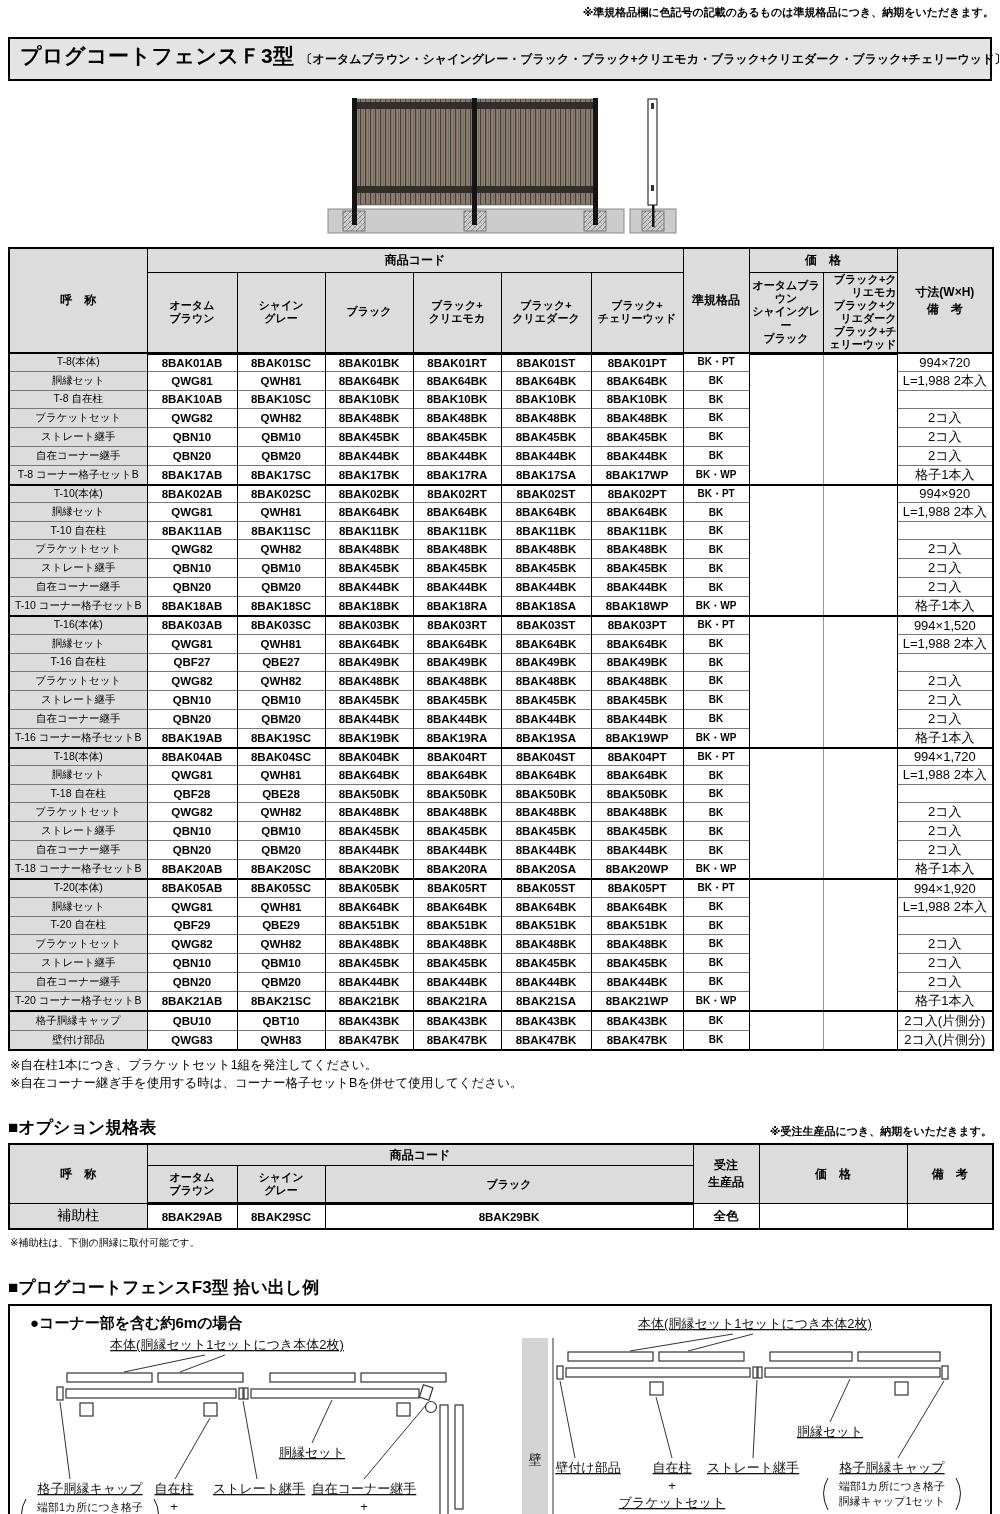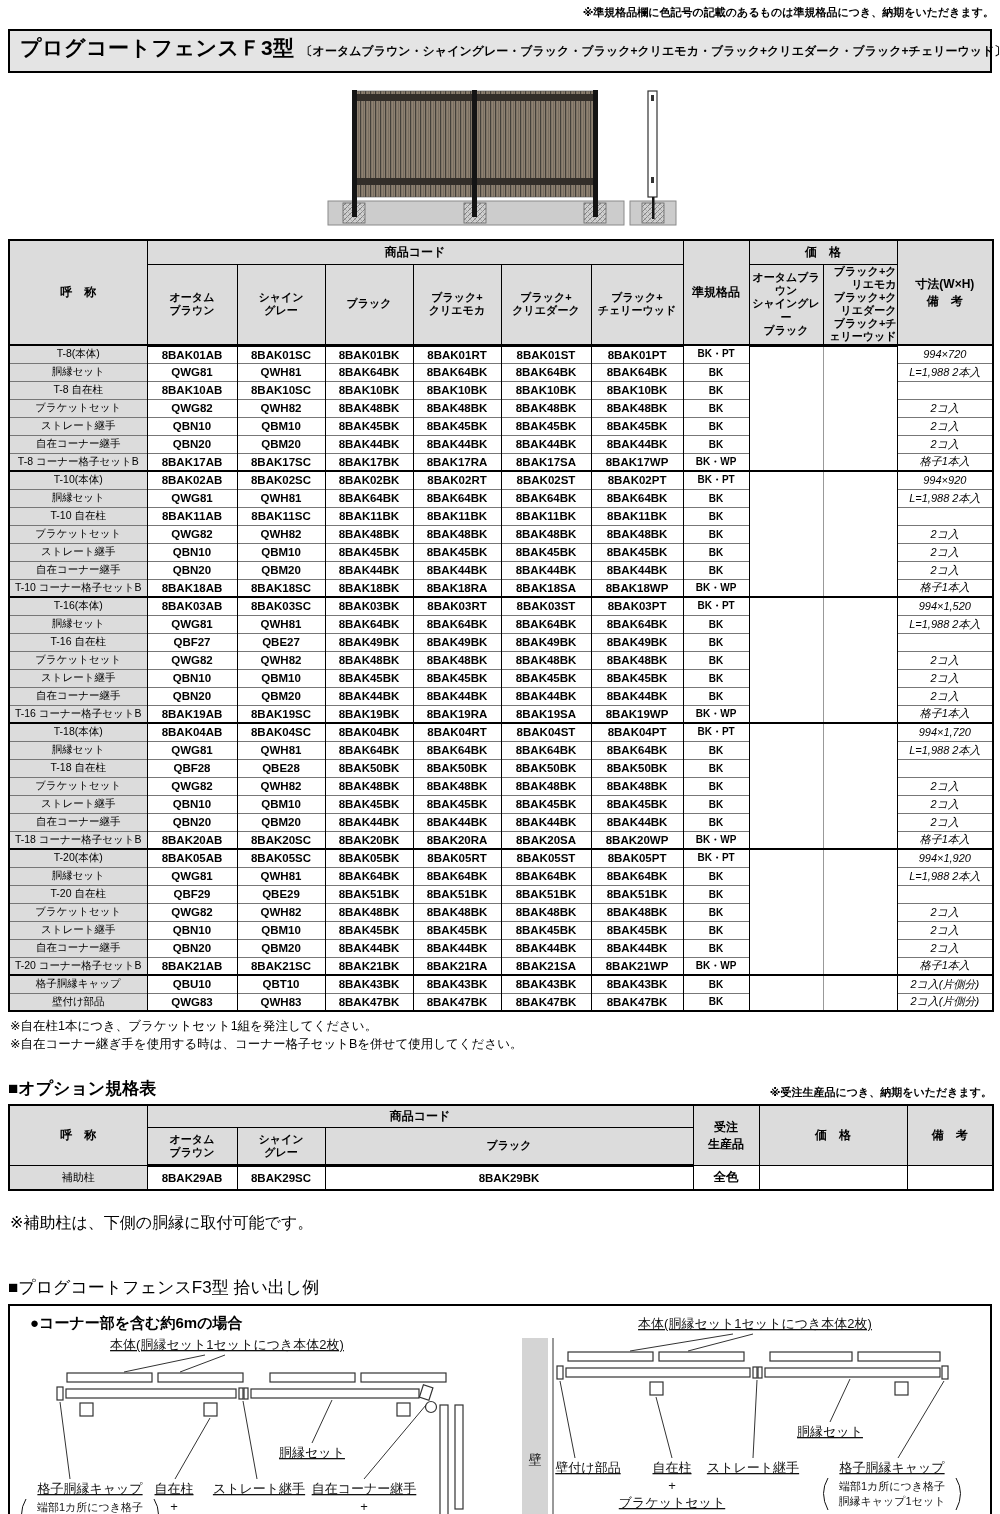--- a/index.html
+++ b/index.html
@@ -3,21 +3,21 @@
 <meta charset="utf-8">
 <style>
   * { margin:0; padding:0; box-sizing:border-box; }
   body {
     width:1000px; background:#fff; color:#000;
     font-family:"Liberation Sans","DejaVu Sans",sans-serif;
   }
   .pre { white-space:pre-line; }
 
   
-  .top-note { text-align:right; font-size:11px; font-weight:bold; padding:5px 6px 8px; }
+  .top-note { text-align:right; font-size:11px; font-weight:bold; padding:5px 6px 16px; }
 
   
   .title-bar {
     margin:1px 8px 0; border:2px solid #000; background:#e4e4e4;
     padding:3px 10px; display:flex; align-items:baseline; gap:6px; height:44px;
   }
   .title-main { font-size:21px; font-weight:bold; letter-spacing:.5px; white-space:nowrap; }
   .title-colors { font-size:12px; font-weight:bold; white-space:nowrap; }
 
   
@@ -40,43 +40,43 @@
   .main tr.h2 th { border-bottom:3px solid #000; }
   .main tbody td {
     height:18px; text-align:center; vertical-align:middle;
     border-left:1px solid #000; border-top:1px solid #777; overflow:hidden; white-space:nowrap;
   }
   .main tbody td.c-name { background:#dcdcdc; font-size:10.5px; }
   .main tbody td.c-code { font-size:11.5px; font-weight:bold; }
   .main tbody td.c-std  { font-size:10px; font-weight:bold; }
   .main tbody td.c-price { border-top:none; background:#fff; }
   .main tbody td.c-price + td.c-price { border-left:1px solid #999; }
-  .main tbody td.c-rem  { font-size:11px;font-style:italic; }
+  .main tbody td.c-rem  { font-size:13px; }
   .main tbody tr.gs td { border-top:2px solid #000; }
 
   
   .footnotes { margin:5px 10px 0; font-size:12.5px; line-height:1.45; }
 
   
   .opt-head { display:flex; justify-content:space-between; align-items:flex-end; margin:24px 8px 4px;text-align:right; }
   .sec-title { font-size:17px; font-weight:bold; }
   .small-note { font-size:11px; font-weight:bold; }
   table.opt { width:984px; border:2px solid #000; }
   .opt th { background:#dcdcdc; border:1px solid #000; font-weight:bold; text-align:center; vertical-align:middle; }
   .opt tr.h1 th { font-size:12px; height:22px; }
   .opt tr.h2 th { font-size:11px; height:38px; line-height:1.2; border-bottom:3px solid #000; }
   .opt th.th-name { font-size:13px; }
   .opt tbody td { height:25px; text-align:center; border:1px solid #000; }
-  .opt td.c-name { background:#dcdcdc; font-size:11px; }
+  .opt td.c-name { background:#dcdcdc; font-size:14px; }
   .opt td.c-code { font-size:11.5px; font-weight:bold; }
   .opt td.c-std { font-size:12.5px; font-weight:bold; }
-  .opt-foot { margin:22px 10px 0; font-size:16px; }
+  .opt-foot { margin:6px 10px 0; font-size:10px; }
 
   
-  .ex-title { margin:42px 8px 5px; font-size:17px; font-weight:normal; }
+  .ex-title { margin:26px 8px 5px; font-size:17px; font-weight:bold; }
   .ex-box { margin:0 8px; border:2px solid #000; display:flex; padding:6px 2px 4px; }
   .ex-half { width:50%; }
   .ex-sub { font-size:15px; font-weight:bold; padding:2px 0 0 18px; }
   .ex-half svg { display:block; }
   svg text { font-family:"Liberation Sans","DejaVu Sans",sans-serif; fill:#111; }
   .lbl { font-size:13px; text-decoration:underline; }
   .lbl-n { font-size:13px; }
   .note { font-size:11px; }
   .pl { font-size:12.5px; }
   .dline { stroke:#333; stroke-width:1; }

